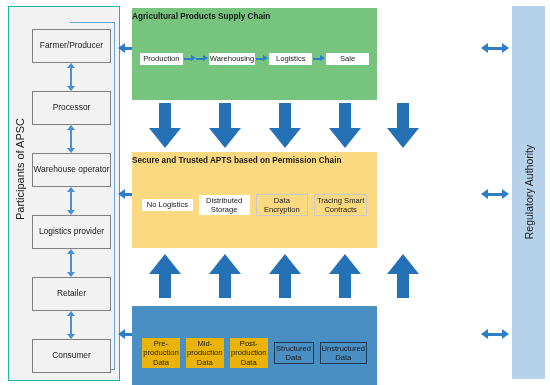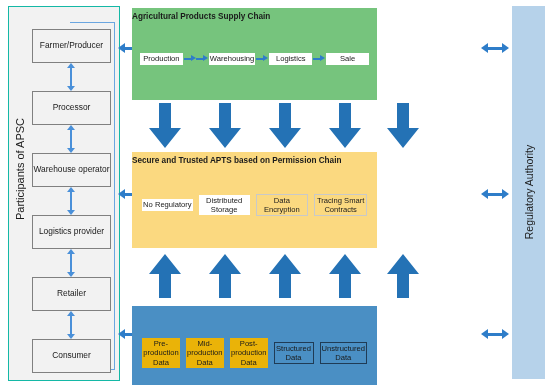--- a/index.html
+++ b/index.html
@@ -238,21 +238,21 @@
   <div class="big-arrow" style="left:386px;top:103px">
     <svg viewBox="0 0 34 46">
         <polygon points="11,0 23,0 23,25 33,25 17,45 1,25 11,25" fill="#2472b5"></polygon>
       </svg>
   </div>
 
   <div class="band" id="band-apts">
     <div class="band-title">Secure and Trusted APTS based on Permission Chain</div>
     <div class="band-boxes">
       <div class="node white">
-        <span>No Regulatory</span>
+        <span>No Logistics</span>
       </div>
       <div class="node white">
         <span>Distributed Storage</span>
       </div>
       <div class="node ghost-yellow">
         <span>Data Encryption</span>
       </div>
       <div class="node ghost-yellow">
         <span>Tracing Smart Contracts</span>
       </div>

